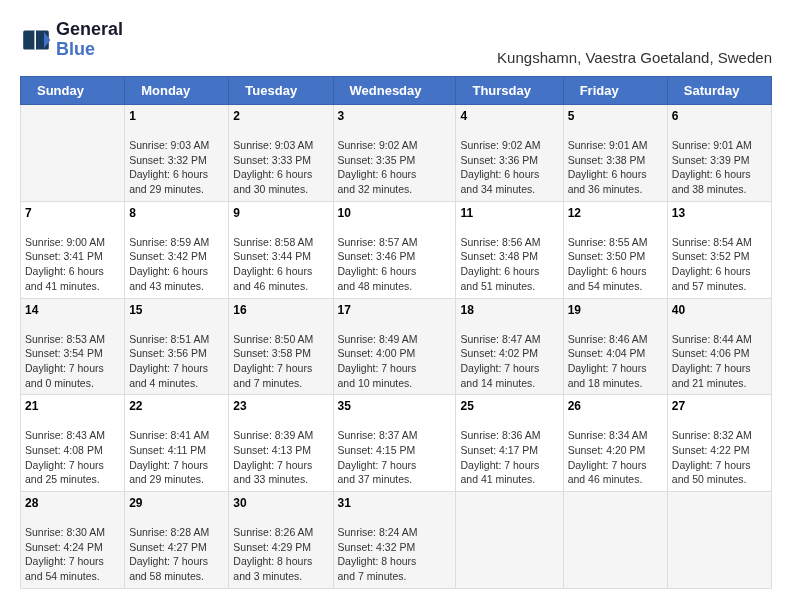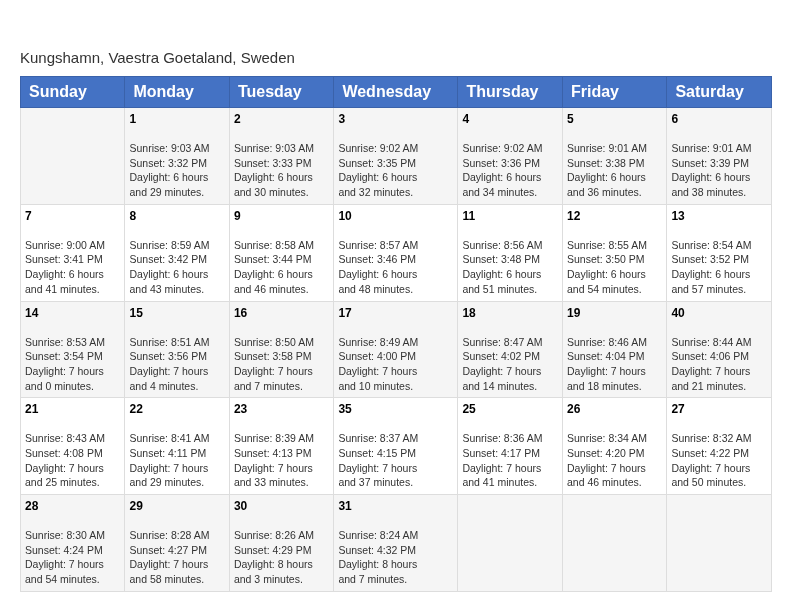--- a/index.html
+++ b/index.html
@@ -50,23 +50,23 @@
     table {
       width: 100%;
       border-collapse: collapse;
       font-size: 11px;
     }
     thead tr {
       background-color: #4472c4;
       color: #fff;
     }
     thead th {
-      padding: 6px 8px;
+      padding: 6px 16px;
       text-align: left;
-      font-size: 16px;
+      font-size: 13px;
       font-weight: bold;
       border: 1px solid #3a62aa;
       margin-left: 26px;
     }
     tbody tr {
       vertical-align: top;
     }
     tbody td {
       border: 1px solid #ddd;
       padding: 4px;
@@ -90,20 +90,34 @@
       color: #333;
       font-size: 10.5px;
       line-height: 1.4;
       margin-top: 15px;
     }
   </style>
 </head>
 <body>
 
 <div class="header-section">
+  <div class="logo">
+    <svg class="logo-icon" viewBox="0 0 40 40" xmlns="http://www.w3.org/2000/svg">
+      <rect x="0" y="0" width="40" height="40" fill="white"></rect>
+
+      <rect x="4" y="8" width="32" height="24" rx="2" fill="#1a3a5c"></rect>
+      <rect x="18" y="8" width="2" height="24" fill="#fff"></rect>
+
+      <polygon points="30,10 38,20 30,30" fill="#4472c4"></polygon>
+    </svg>
+    <div class="logo-text">
+      <span>General</span>
+      <span style="color:#4472c4;">Blue</span>
+    </div>
+  </div>
   <div class="title-section">
     <div class="location">Kungshamn, Vaestra Goetaland, Sweden</div>
   </div>
 </div>
 
 <table>
   <thead>
     <tr>
     <th>Sunday</th>
         <th>Monday</th>

